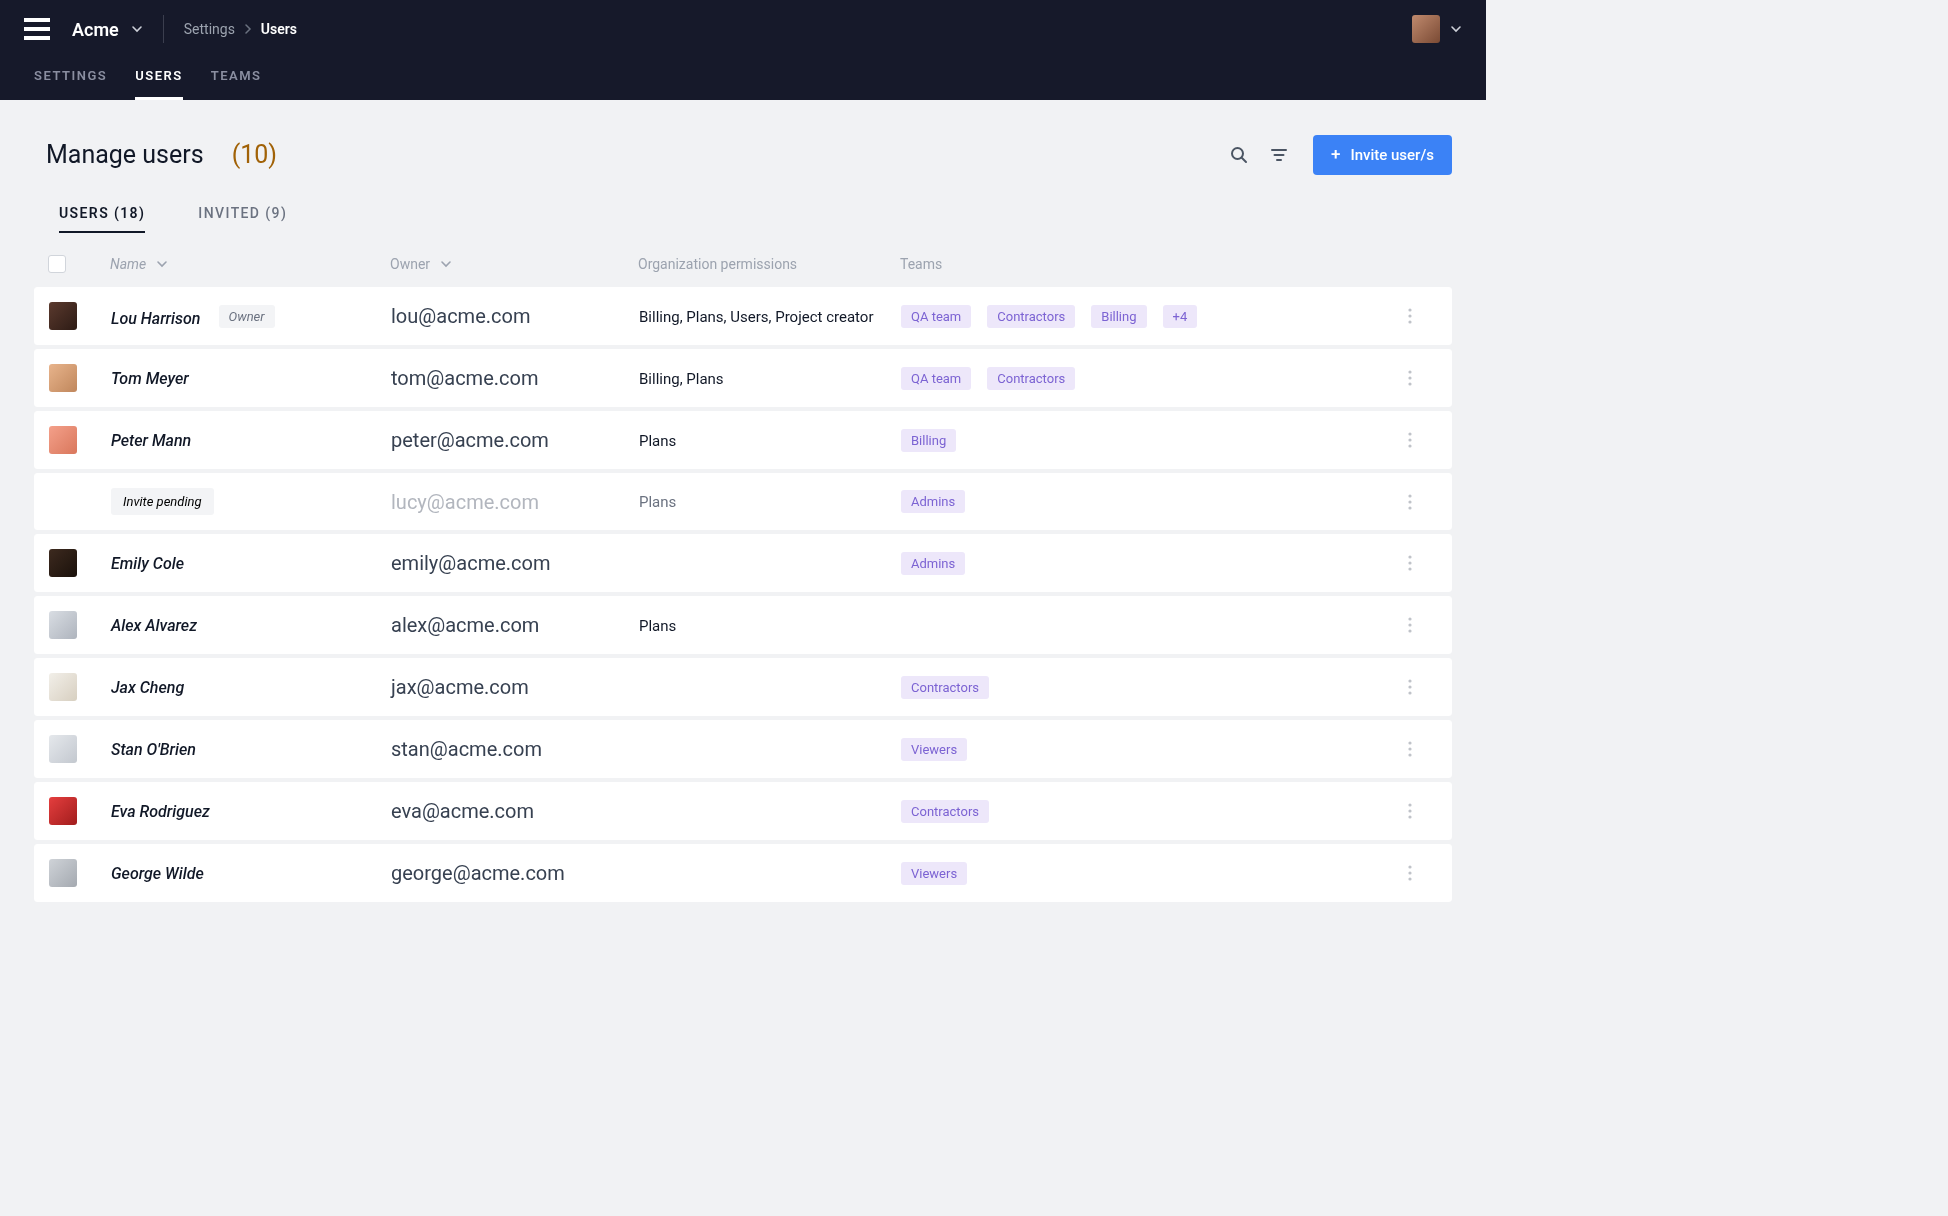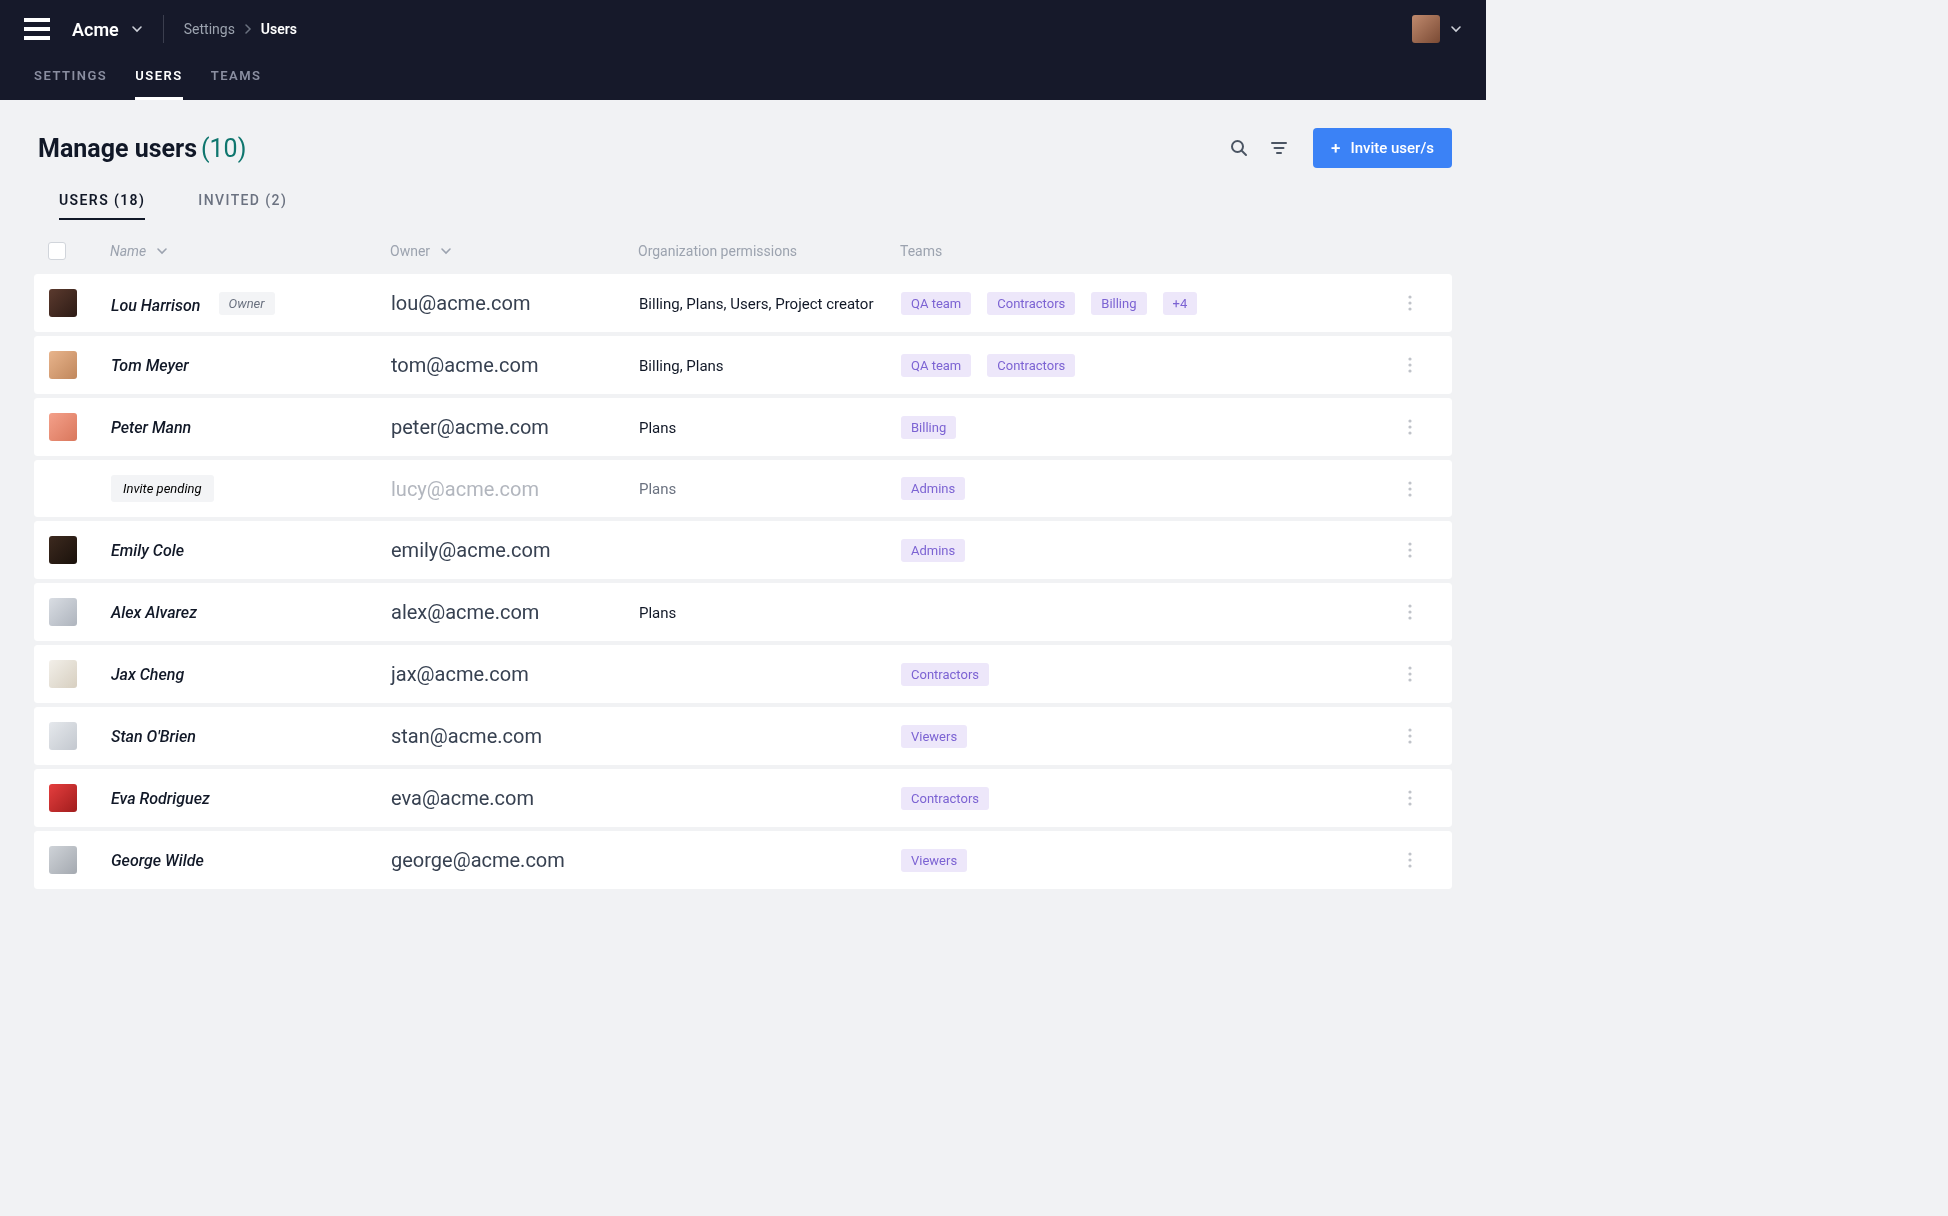--- a/index.html
+++ b/index.html
@@ -36,22 +36,22 @@
   .spacer{flex:1;}
   .avatar{width:28px;height:28px;border-radius:3px;background:linear-gradient(135deg,#c08a6e,#7a4a34);margin-right:10px;cursor:pointer;}
   .avatar-chev{cursor:pointer;color:#cdd0d8;}
   .topnav{display:flex;gap:28px;padding:0 34px;}
   .topnav-item{font-size:13px;letter-spacing:1.5px;font-weight:600;color:#8a8ea0;padding:10px 0 14px;border-bottom:3px solid transparent;cursor:pointer;}
   .topnav-item.active{color:#fff;border-bottom-color:#fff;}
 
   
   .content{padding:28px 34px 40px;}
   .hdr{display:flex;align-items:center;}
-  .hdr h1{margin:4px;font-size:25px;font-weight:700;color:#111827;}
-  .hdr .count{font-size:25px;color:#0f766e;font-weight:400;margin-left:0;}
+  .hdr h1{margin:12px;font-size:25px;font-weight:400;color:#111827;}
+  .hdr .count{font-size:25px;color:#a16207;font-weight:400;margin-left:16px;}
   .hdr .spacer{flex:1;}
   .iconbtn{width:40px;height:40px;display:flex;align-items:center;justify-content:center;cursor:pointer;color:#4b5563;border-radius:4px;}
   .invite-btn{display:flex;align-items:center;background:var(--blue);color:#fff;font-weight:500;font-size:15px;padding:0 18px;height:40px;border-radius:4px;margin-left:14px;cursor:pointer;}
   .invite-btn .plus{margin-right:10px;font-size:17px;line-height:1;}
 
   .subtabs{display:flex;gap:28px;margin-top:24px;border-bottom:0;}
   .subtab{font-size:14px;letter-spacing:1.4px;color:#6b7280;font-weight:500;padding-bottom:10px;border-bottom:2px solid transparent;cursor:pointer;margin-left:25px;}
   .subtab.active{color:#111827;font-weight:600;border-bottom-color:#111827;}
 
   
@@ -160,21 +160,21 @@
       </span>
     </div>
     <div class="invite-btn">
       <span class="plus">+</span>
       <span>Invite user/s</span>
     </div>
   </div>
 
   <div class="subtabs">
     <div class="subtab active">USERS (18)</div>
-    <div class="subtab">INVITED (2)</div>
+    <div class="subtab">INVITED (9)</div>
   </div>
 
   <div class="table">
     <div class="thead">
       <div class="col-check">
         <div class="checkbox"></div>
       </div>
       <div class="col-name">
         <span>Name</span>
         <span class="sort-chev">

